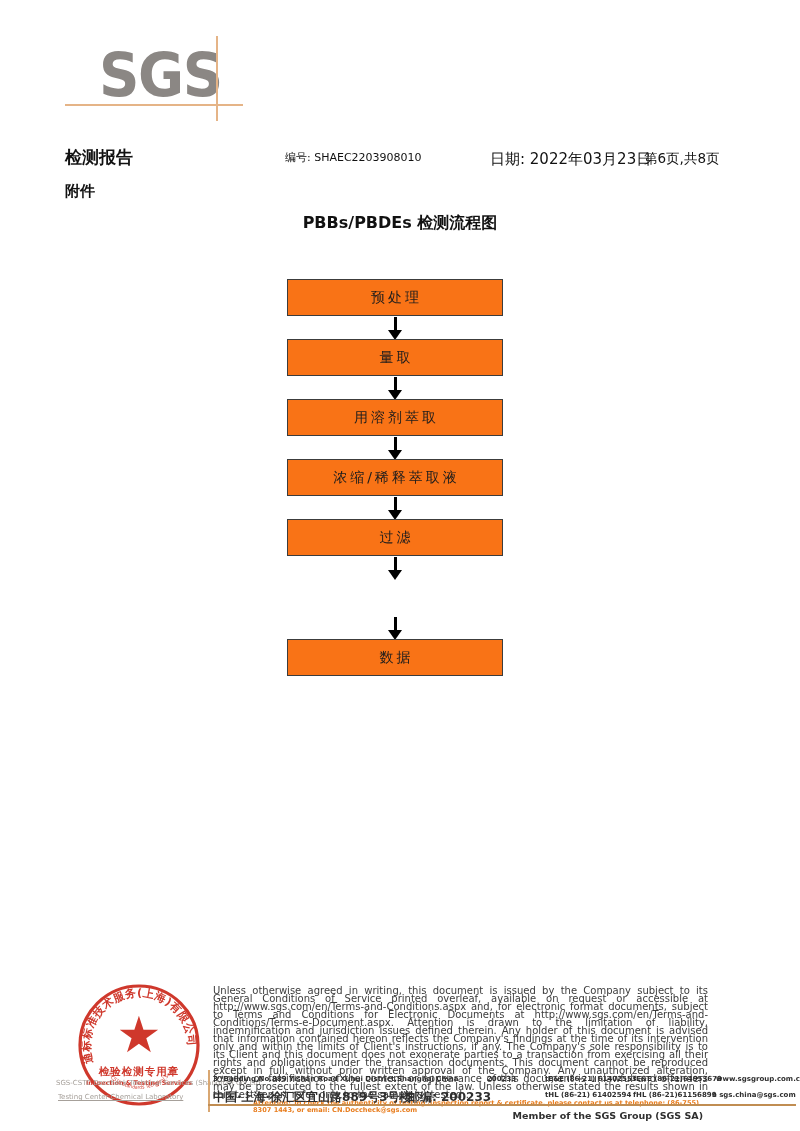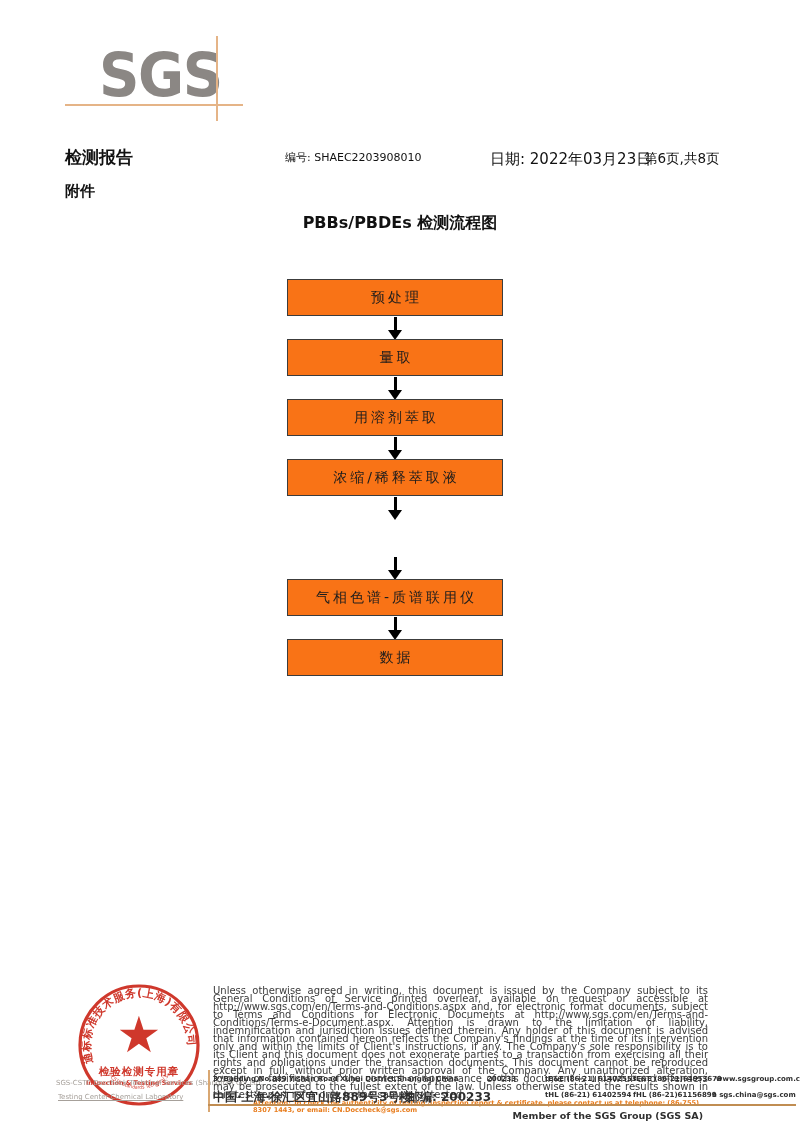--- a/index.html
+++ b/index.html
@@ -96,26 +96,26 @@
       <div class="shaft"></div>
       <div class="head"></div>
     </div>
 
   <div class="flow-box" style="top:459px;">浓缩/稀释萃取液</div>
   <div class="flow-arrow" style="top:497px;">
       <div class="shaft"></div>
       <div class="head"></div>
     </div>
 
+  <div class="flow-box" style="top:519px;">过滤</div>
   <div class="flow-arrow" style="top:557px;">
       <div class="shaft"></div>
       <div class="head"></div>
     </div>
 
-  <div class="flow-box" style="top:579px;">气相色谱-质谱联用仪</div>
   <div class="flow-arrow" style="top:617px;">
       <div class="shaft"></div>
       <div class="head"></div>
     </div>
 
   <div class="flow-box" style="top:639px;">数据</div>
 
   <svg class="stamp" viewBox="0 0 160 136">
     <defs>
       <path id="arcTop" d="M 33.4 81.5 A 49 49 0 1 1 124.6 81.5" fill="none"></path>

